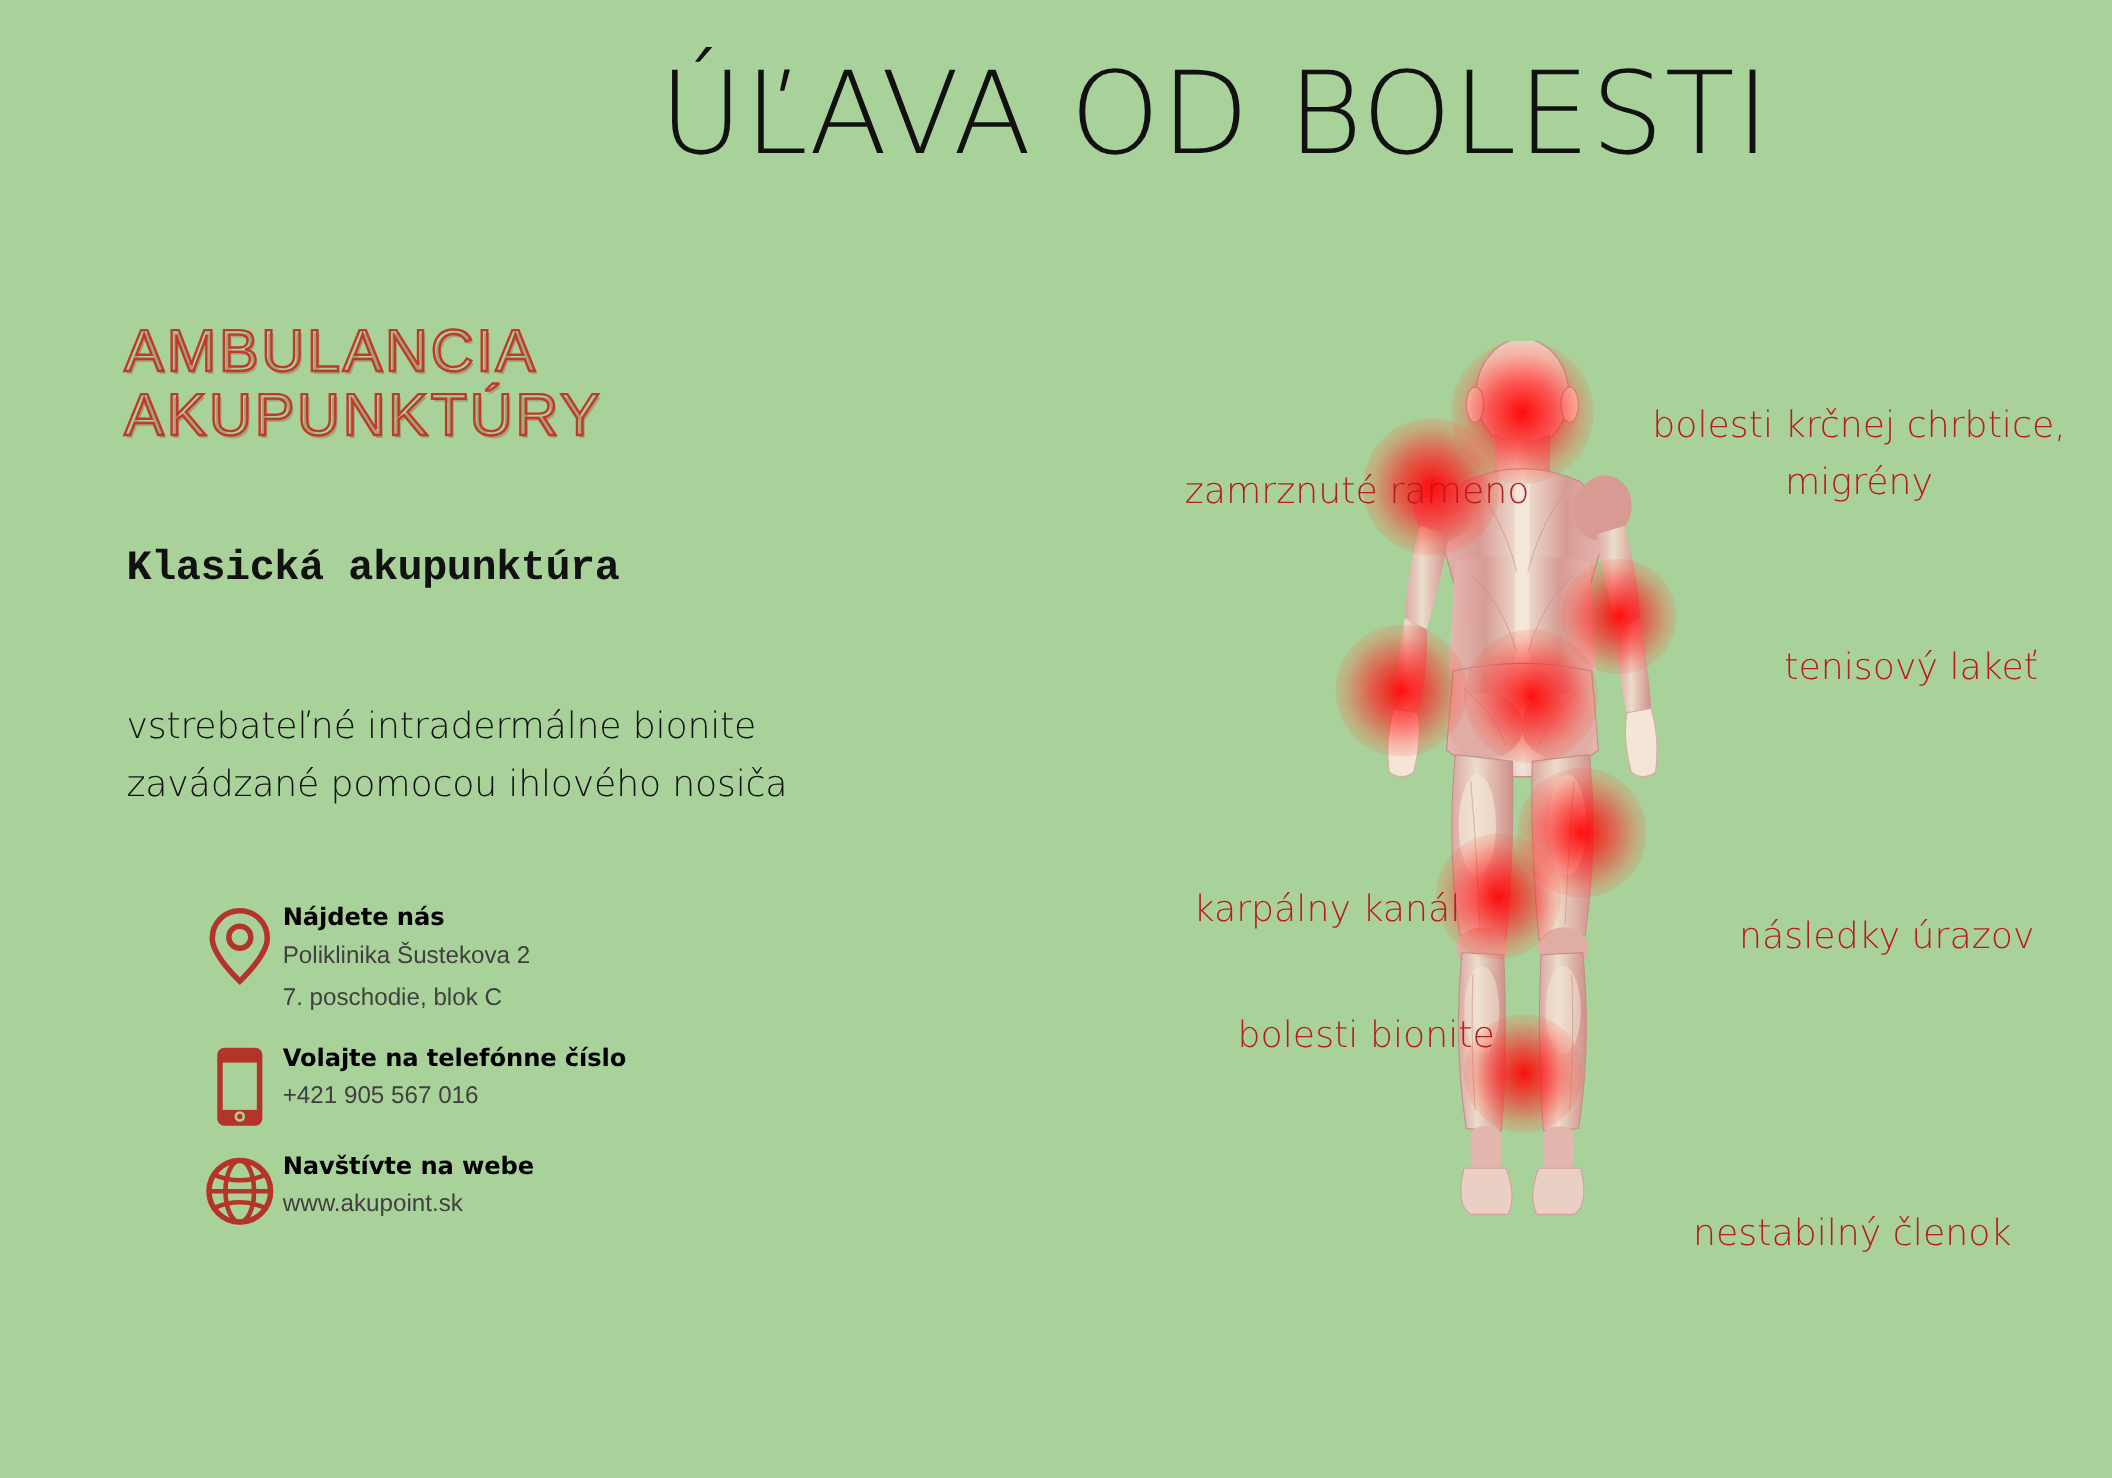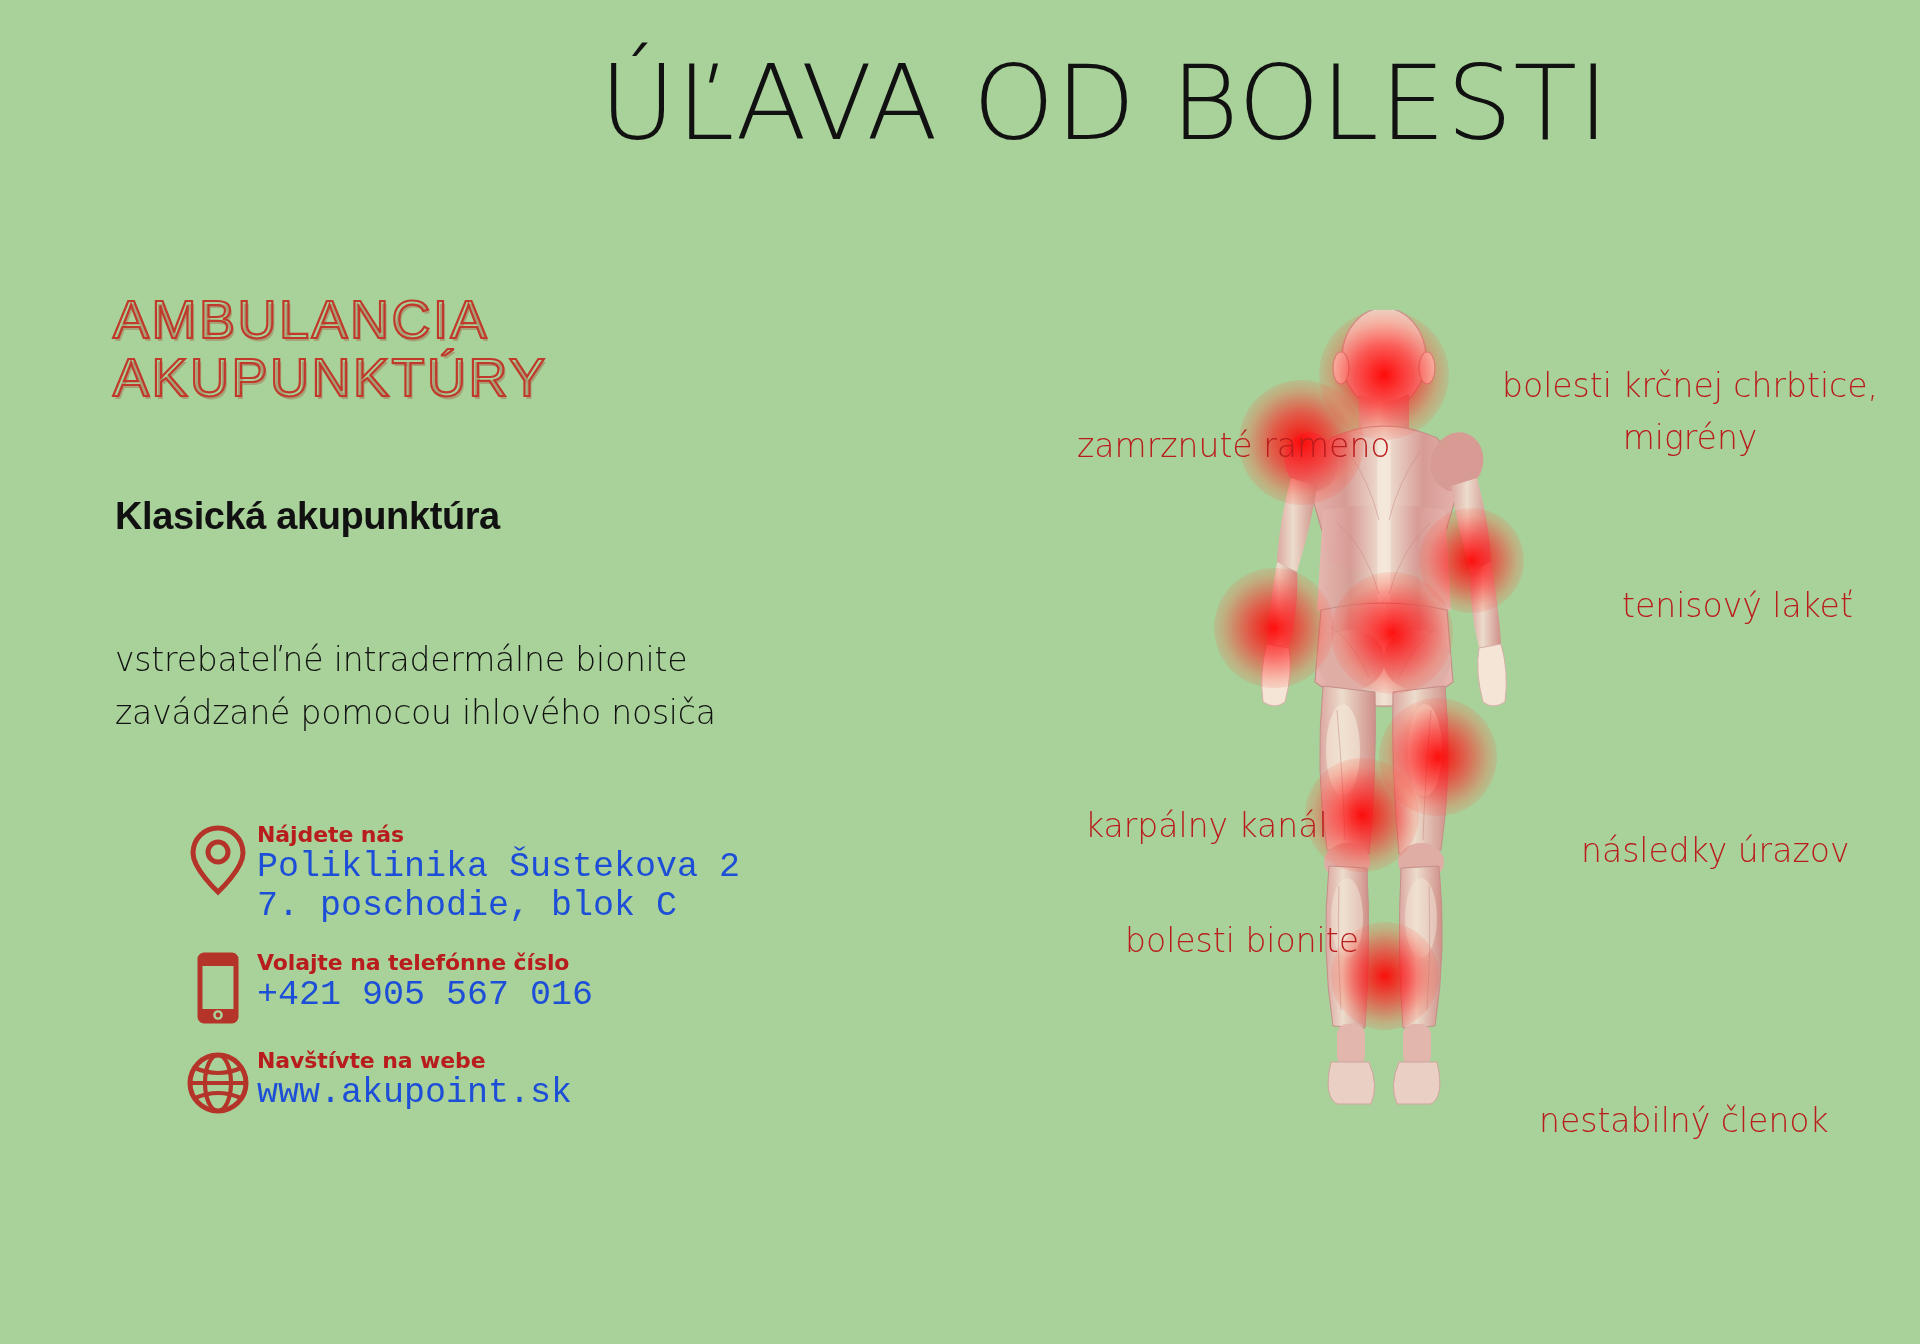--- a/index.html
+++ b/index.html
@@ -34,21 +34,21 @@
     letter-spacing:2.5px;
     color:transparent;
     -webkit-text-stroke:2.2px #c0392b;
     text-shadow:2px 3px 0 rgba(160,50,40,.30);
   }
   .brand div{display:block;}
 
   
   .h-bold{
     position:absolute;left:76px;
-    font-family:Liberation Sans, sans-serif;
+    font-family:Liberation Mono, monospace;
     font-weight:bold;
     color:#111;
     white-space:nowrap;
   }
   #h1{top:495px;font-size:38px;letter-spacing:-.4px;}
   #h2{top:580px;font-size:38px;letter-spacing:-.6px;}
   .body-line{
     position:absolute;left:76px;
     font-family:"DejaVu Sans",sans-serif;
     font-weight:300;
@@ -60,26 +60,26 @@
   #b1{top:640px;}
   #b2{top:693px;}
 
   
   .contact{position:absolute;left:140px;top:820px;width:620px;}
   .crow{display:flex;align-items:flex-start;margin-bottom:22px;}
   .cicon{width:78px;flex:0 0 78px;display:flex;align-items:center;justify-content:center;padding-top:4px;}
   .ctext{padding-top:2px;}
   .clabel{
     font-family:"DejaVu Sans",sans-serif;
-    font-weight:bold;font-size:22px;color:#b91c1c;line-height:26px;
+    font-weight:bold;font-size:22px;color:#000000;line-height:26px;
     letter-spacing:-.1px;white-space:nowrap;
   }
   .cvalue{
-    font-family:Liberation Mono, monospace;
-    font-weight:400;font-size:35px;color:#1d4ed8;line-height:39px;
+    font-family:Liberation Sans, sans-serif;
+    font-weight:400;font-size:22px;color:#404040;line-height:39px;
     white-space:nowrap;
   }
 
   
   .figwrap{position:absolute;left:1180px;top:310px;width:330px;height:860px;}
   .figwrap svg{position:absolute;left:0;top:0;}
   .glow{position:absolute;border-radius:50%;pointer-events:none;}
 
   
   .alabel{

